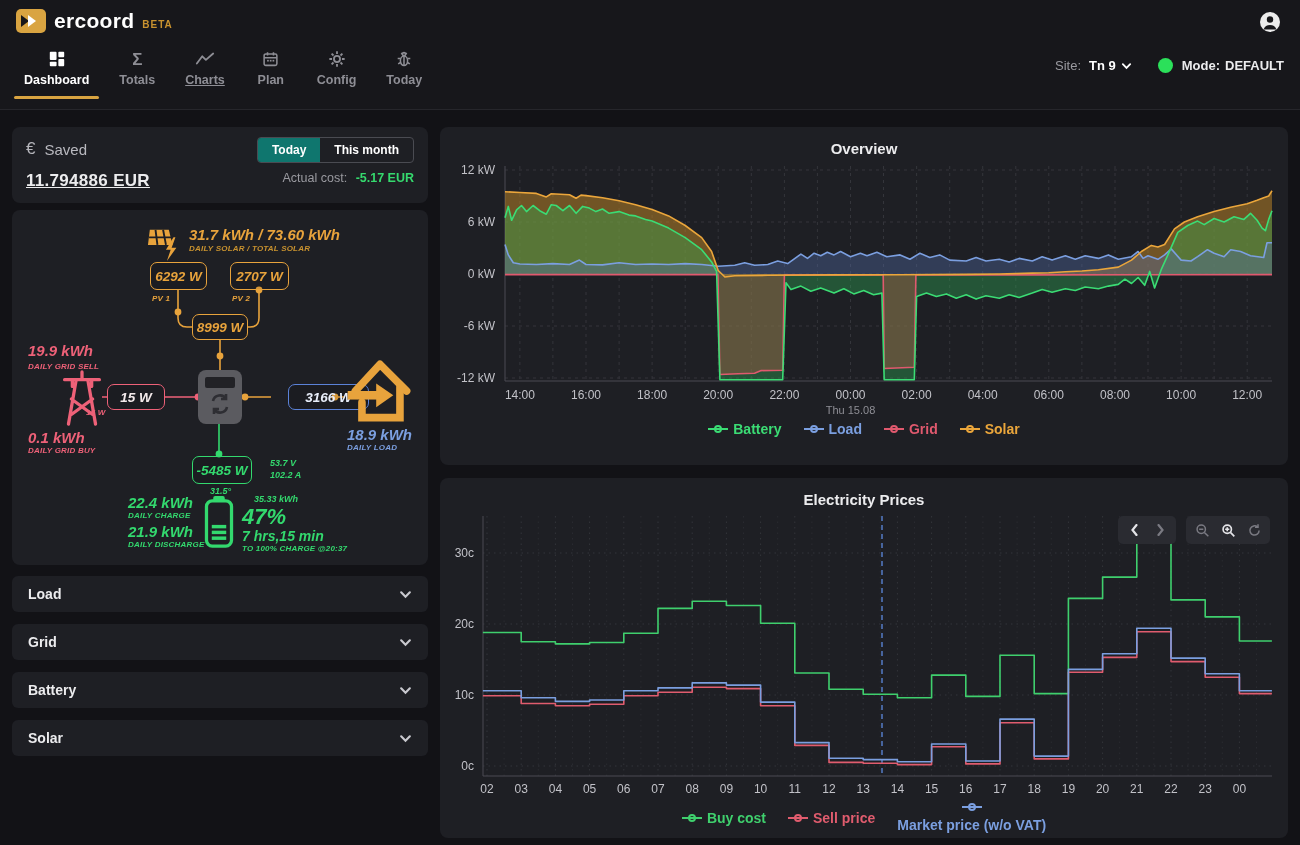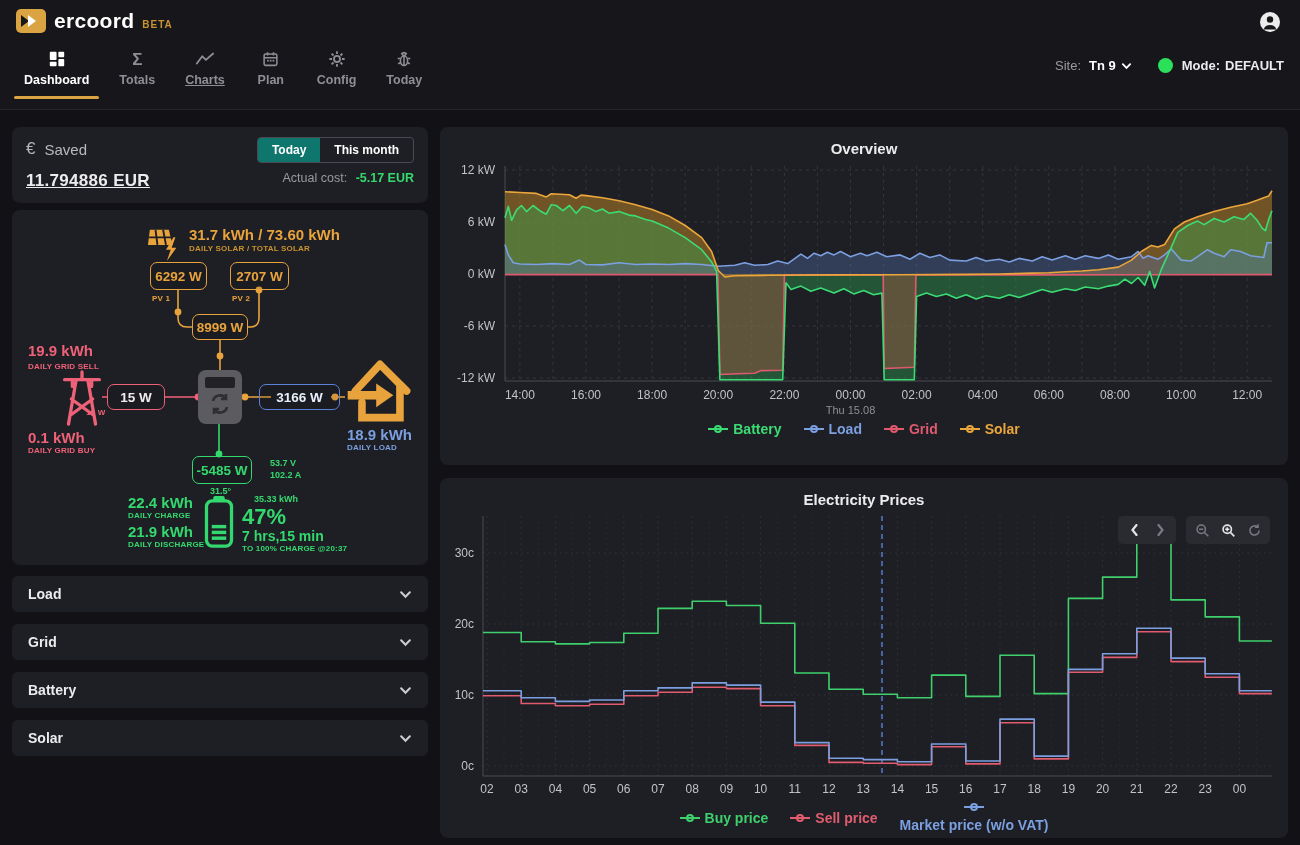--- a/index.html
+++ b/index.html
@@ -41,21 +41,21 @@
   .euro{font-size:17px;color:#B6B6BC;}
   .saved-amount{font-size:17px;font-weight:bold;margin-top:12px;letter-spacing:.3px;text-decoration:underline;}
   .toggle{position:absolute;right:14px;top:10px;display:flex;border:1px solid #4A4B52;border-radius:4px;overflow:hidden;font-size:12px;font-weight:700;}
   .toggle button{background:transparent;border:none;color:#fff;padding:5px 14px;font:inherit;cursor:pointer;}
   .toggle button.on{background:#0f766e;}
   .actual-row{position:absolute;right:14px;top:44px;font-size:12.5px;}
   .actual-label{color:var(--dim);}
   .actual-value{color:#35D96E;font-weight:700;margin-left:5px;}
 
   
-  #flow{left:12px;top:210px;width:416px;height:355px;}
+  #flow{left:12px;top:210px;width:416px;height:355px;font-style:italic;}
   #flow .abs{position:absolute;white-space:nowrap;}
   .big-val{font-size:15px;font-weight:bold;}
   .cap{font-size:8px;font-weight:bold;letter-spacing:.2px;}
   .fbox{position:absolute;display:flex;align-items:center;justify-content:center;border-radius:7px;border:1.5px solid;font-size:13.5px;font-weight:bold;background:rgba(0,0,0,.08);}
   .gold{color:var(--gold);} .goldb{border-color:var(--gold);}
   .pinkc{color:var(--pink);} .pinkb{border-color:var(--pink);}
   .greenc{color:var(--green);} .greenb{border-color:var(--green);}
   .bluec{color:var(--blue);} .blueb{border-color:#5B82D8;}
   .inverter{position:absolute;left:186px;top:160px;width:44px;height:54px;background:#5B5B60;border-radius:8px;}
   .inv-slot{position:absolute;left:7px;top:7px;width:30px;height:11px;background:#222226;border-radius:2px;}
@@ -235,21 +235,21 @@
   <div class="inverter">
     <div class="inv-slot"></div>
     <svg style="position:absolute;left:11px;top:22px" width="22" height="24" viewBox="0 0 22 24" fill="none" stroke="#2E2E33" stroke-width="2.6">
       <path d="M4 9 A7 7 0 0 1 17 7"></path>
         <path d="M18 15 A7 7 0 0 1 5 17"></path>
       <path d="M17 2 v5 h-5"></path>
         <path d="M5 22 v-5 h5"></path>
     </svg>
   </div>
 
-  <div class="fbox blueb" style="left:247px;top:174px;width:81px;height:26px;color:#E8EEFA">3166 W</div>
+  <div class="fbox blueb" style="left:276px;top:174px;width:81px;height:26px;color:#E8EEFA">3166 W</div>
   <svg class="abs" style="left:333px;top:143px" width="70" height="76" viewBox="0 0 72 80">
     <path d="M10 40 L36 12 L64 40" stroke="var(--gold)" stroke-width="8" fill="none" stroke-linecap="round" stroke-linejoin="round"></path>
     <path d="M57 36 V68 H17 V52" stroke="var(--gold)" stroke-width="8" fill="none" stroke-linecap="round"></path>
     <rect x="2" y="40" width="32" height="9" fill="var(--gold)"></rect>
     <polygon points="32,32 50,44.5 32,57" fill="var(--gold)"></polygon>
   </svg>
   <div class="abs big-val bluec" style="left:335px;top:216px">18.9 kWh</div>
   <div class="abs cap bluec" style="left:335px;top:233px">DAILY LOAD</div>
 
   <div class="fbox greenc greenb" style="left:180px;top:246px;width:60px;height:28px">-5485 W</div>
@@ -476,21 +476,21 @@
       <path d="M42.9,124.5L81.2,124.5L81.2,133.8L115.4,133.8L115.4,135.9L149.6,135.9L149.6,134.5L183.8,134.5L183.8,125.2L218.0,125.2L218.0,100.4L252.2,100.4L252.2,93.3L286.4,93.3L286.4,97.5L320.6,97.5L320.6,115.3L354.8,115.3L354.8,165.0L389.0,165.0L389.0,181.3L423.2,181.3L423.2,186.3L457.4,186.3L457.4,189.8L491.6,189.8L491.6,167.1L525.8,167.1L525.8,188.4L560.0,188.4L560.0,147.2L594.2,147.2L594.2,185.6L628.4,185.6L628.4,90.4L662.6,90.4L662.6,69.1L696.8,69.1L696.8,22.3L731.0,22.3L731.0,91.9L765.2,91.9L765.2,108.9L799.4,108.9L799.4,133.0L831.9,133.0" fill="none" stroke="#3FCF6D" stroke-width="1.6" stroke-linejoin="round"></path>
       <path d="M42.9,187.7L81.2,187.7L81.2,195.5L115.4,195.5L115.4,197.7L149.6,197.7L149.6,196.2L183.8,196.2L183.8,187.7L218.0,187.7L218.0,184.2L252.2,184.2L252.2,179.2L286.4,179.2L286.4,180.6L320.6,180.6L320.6,197.7L354.8,197.7L354.8,237.4L389.0,237.4L389.0,254.4L423.2,254.4L423.2,255.2L457.4,255.2L457.4,256.6L491.6,256.6L491.6,238.8L525.8,238.8L525.8,255.9L560.0,255.9L560.0,214.7L594.2,214.7L594.2,250.9L628.4,250.9L628.4,164.3L662.6,164.3L662.6,149.4L696.8,149.4L696.8,123.8L731.0,123.8L731.0,153.6L765.2,153.6L765.2,169.3L799.4,169.3L799.4,185.6L831.9,185.6" fill="none" stroke="#E05C6E" stroke-width="1.6" stroke-linejoin="round"></path>
       <path d="M42.9,182.7L81.2,182.7L81.2,189.8L115.4,189.8L115.4,193.4L149.6,193.4L149.6,192.0L183.8,192.0L183.8,182.7L218.0,182.7L218.0,179.9L252.2,179.9L252.2,174.9L286.4,174.9L286.4,177.1L320.6,177.1L320.6,194.1L354.8,194.1L354.8,234.6L389.0,234.6L389.0,250.2L423.2,250.2L423.2,251.6L457.4,251.6L457.4,253.7L491.6,253.7L491.6,236.0L525.8,236.0L525.8,253.0L560.0,253.0L560.0,211.1L594.2,211.1L594.2,248.1L628.4,248.1L628.4,161.4L662.6,161.4L662.6,145.8L696.8,145.8L696.8,120.3L731.0,120.3L731.0,150.1L765.2,150.1L765.2,165.7L799.4,165.7L799.4,182.7L831.9,182.7" fill="none" stroke="#7B9FE0" stroke-width="1.6" stroke-linejoin="round"></path>
     </svg>
   <div class="legend" id="pr-legend">
     <span class="legend-item" style="color: rgb(63, 207, 109);">
         <svg width="20" height="10">
           <line x1="0" y1="5" x2="20" y2="5" stroke-width="2" stroke="#3FCF6D"></line>
           <circle cx="10" cy="5" r="3" fill="none" stroke-width="2" stroke="#3FCF6D"></circle>
         </svg>
-        <span>Buy price</span>
+        <span>Buy cost</span>
       </span>
     <span class="legend-item" style="color: rgb(224, 92, 110);">
         <svg width="20" height="10">
           <line x1="0" y1="5" x2="20" y2="5" stroke-width="2" stroke="#E05C6E"></line>
           <circle cx="10" cy="5" r="3" fill="none" stroke-width="2" stroke="#E05C6E"></circle>
         </svg>
         <span>Sell price</span>
       </span>
     <span class="legend-item" style="color: rgb(123, 159, 224); flex-direction: column;">
         <svg width="20" height="10">

